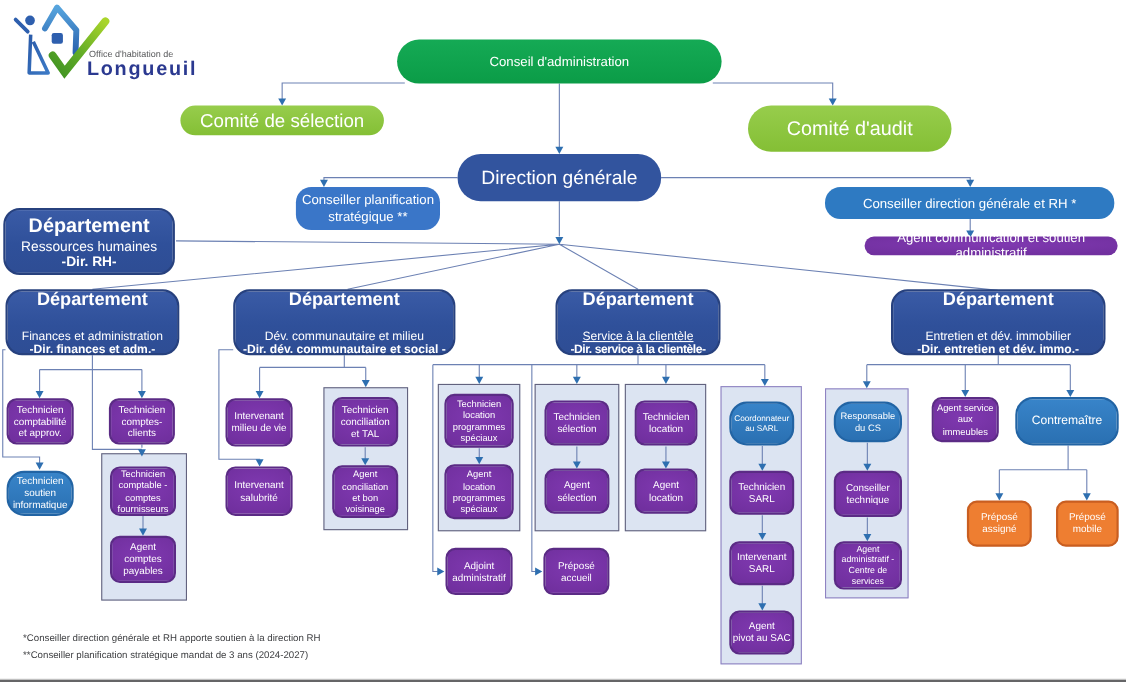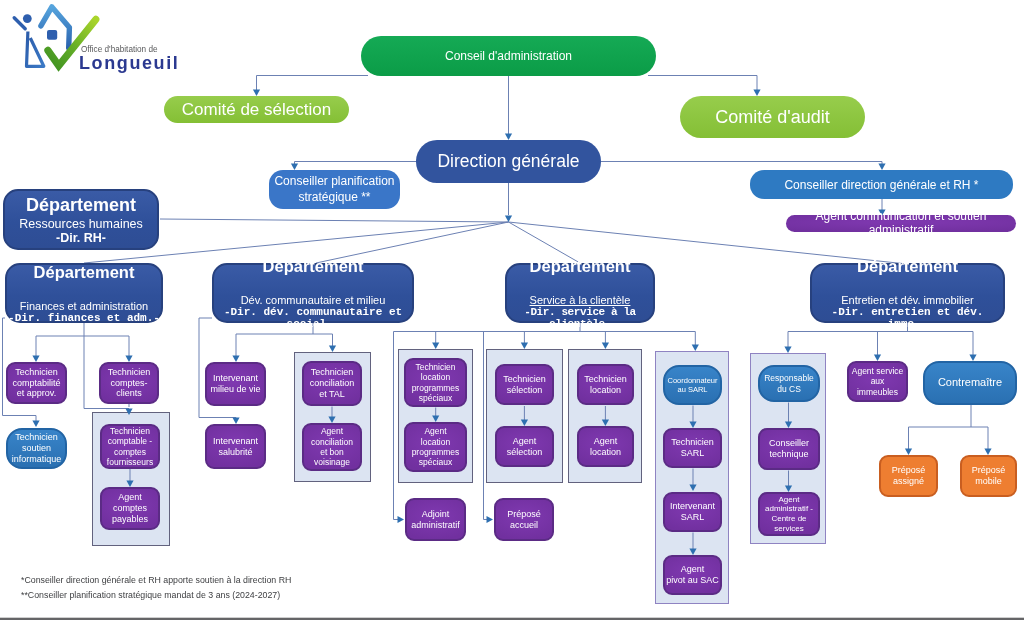--- a/index.html
+++ b/index.html
@@ -5,21 +5,21 @@
 html,body{margin:0;padding:0;}
 #page{position:relative;width:1024px;height:621px;background:#ffffff;font-family:"Liberation Sans",sans-serif;overflow:hidden;}
 .b{position:absolute;box-sizing:border-box;display:flex;flex-direction:column;align-items:center;justify-content:center;text-align:center;color:#fff;z-index:3;}
 .purple{background:radial-gradient(ellipse 90% 75% at 50% 42%,#8039b1 0%,#71309f 80%);border:2px solid #5b2b85;border-radius:9px;font-size:9px;line-height:1.22;}
 .sblue{background:linear-gradient(180deg,#3884c9 0%,#2a70b2 100%);border:2px solid #2264a4;border-radius:16px;font-size:9px;line-height:1.22;}
 .orange{background:#ee7e31;border:2px solid #c95e20;border-radius:9px;font-size:9px;line-height:1.22;}
 .cont{position:absolute;background:#dce4f2;border:1px solid #62627e;box-sizing:border-box;z-index:1;}
 .dept{background:linear-gradient(180deg,#3a5ba6 0%,#2f509a 55%,#2e4d94 100%);border:2px solid #27417e;border-radius:15px;align-items:center;}
 .dept .t1{font-size:16.5px;font-weight:bold;}
 .dept .t2{font-size:11px;margin-top:18px;}
-.dept .t3{font-size:11px;font-weight:bold;font-family:Liberation Mono, monospace;}
+.dept .t3{font-size:11px;font-weight:bold;}
 svg.lines{position:absolute;left:0;top:0;z-index:2;}
 </style>
 </head>
 <body>
 <div id="page">
 <div class="cont" style="left:92px;top:412px;width:78px;height:134px;"></div>
 <div class="cont" style="left:294px;top:352px;width:77px;height:130px;"></div>
 <div class="cont" style="left:398px;top:349px;width:75px;height:134px;"></div>
 <div class="cont" style="left:486px;top:349px;width:77px;height:134px;"></div>
 <div class="cont" style="left:568px;top:349px;width:74px;height:134px;"></div>

